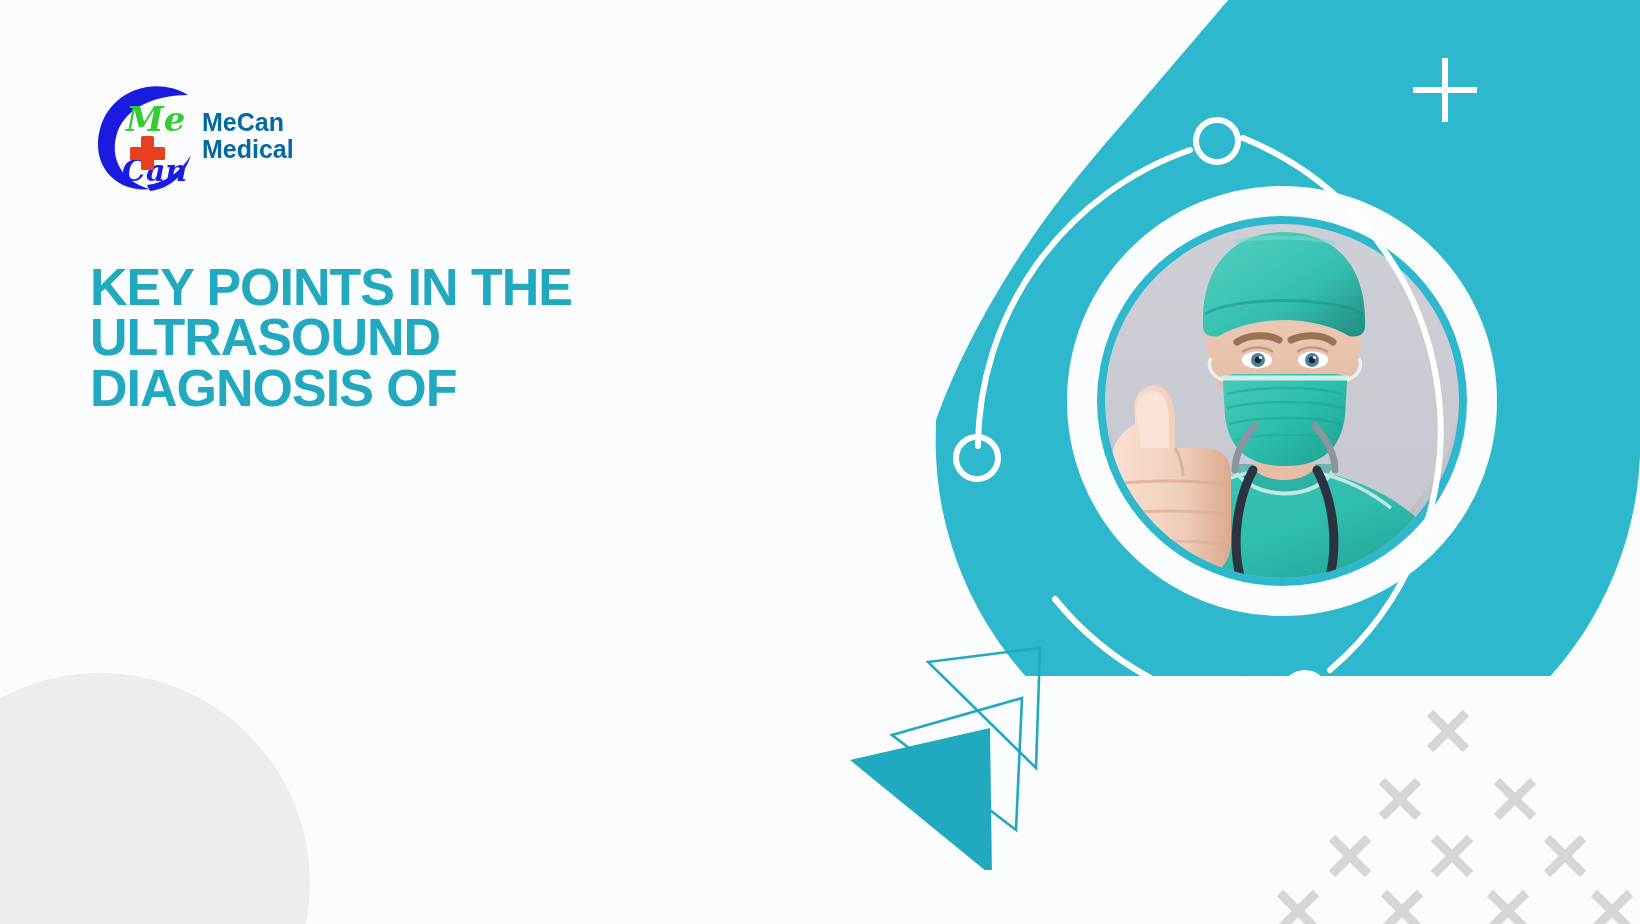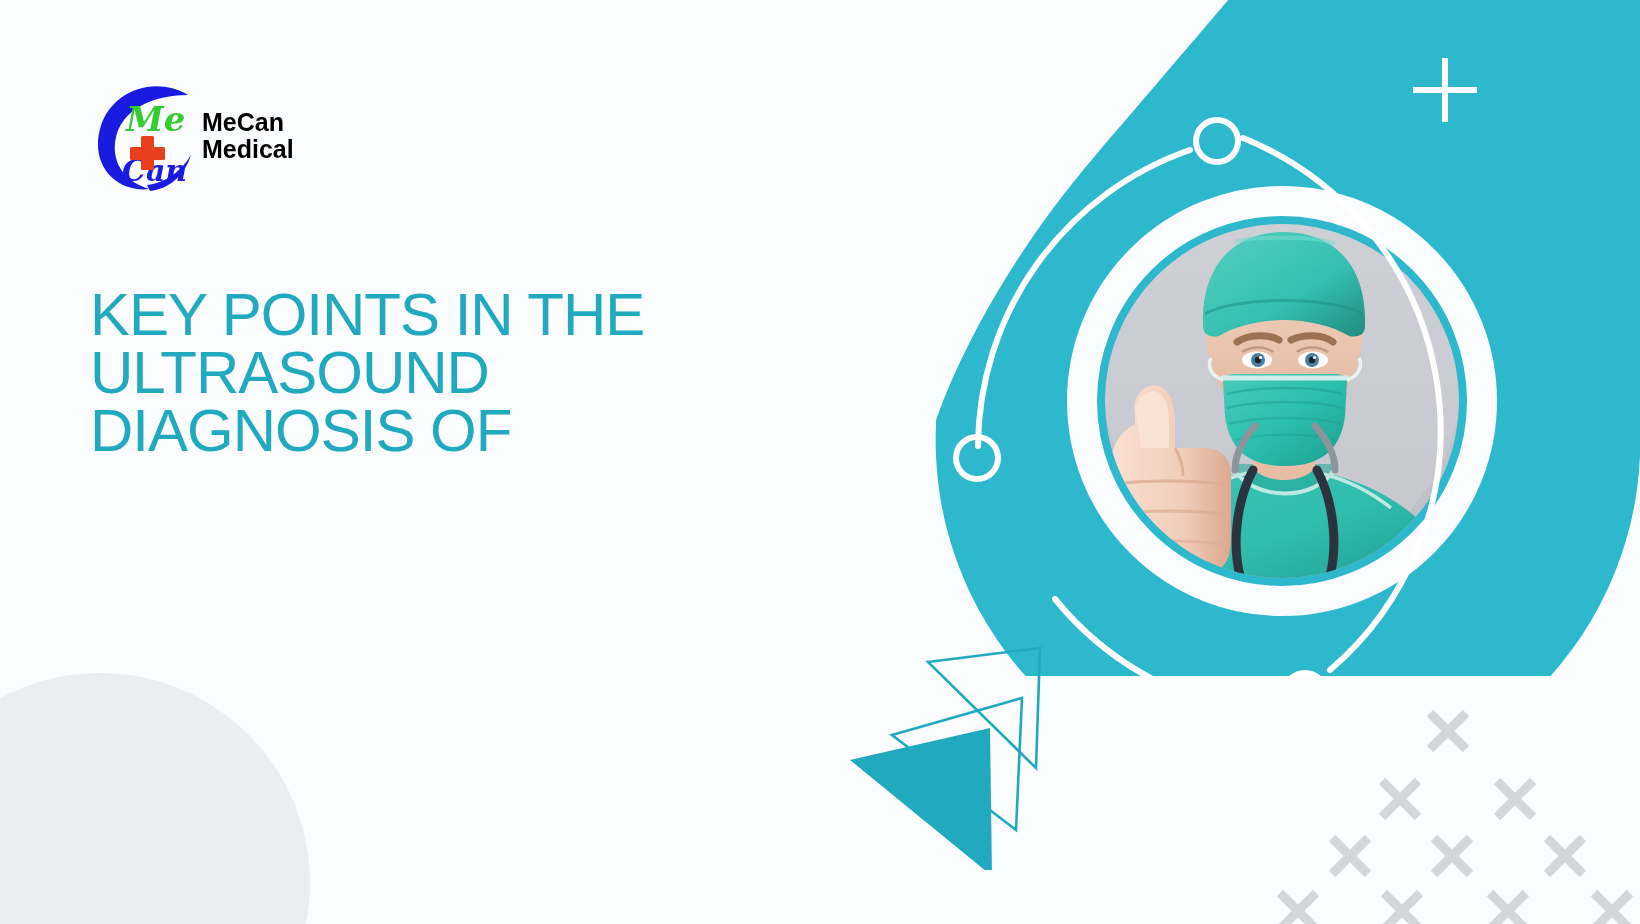--- a/index.html
+++ b/index.html
@@ -57,39 +57,38 @@
     display:flex;
     align-items:center;
   }
   .logo-mark { width:108px; height:110px; flex:0 0 auto; position:relative; }
   .logo-text {
     display:flex; flex-direction:column;
     justify-content:center;
     line-height:1.08;
     font-weight:bold;
     font-size:25px;
-    color:#000000;
+    color:#0369a1;
     letter-spacing:0px;
     margin-left:2px;
   }
   .logo-text span { white-space:nowrap; }
 
   
   .headline {
     position:absolute;
     left:90px; top:262px;
     width:880px;
-    font-weight:normal;
-    font-size:60px;
+    font-weight:bold;
+    font-size:52px;
     line-height:0.97;
     letter-spacing:-1px;
     color:#21a9bf;
     text-transform:uppercase;
     font-stretch:condensed;
-    margin-top:24px;
   }
   .headline .ln { display:block; white-space:nowrap; }
 </style>
 </head>
 <body>
 
 <div class="stage">
 
   <div class="grey-blob"></div>
 

